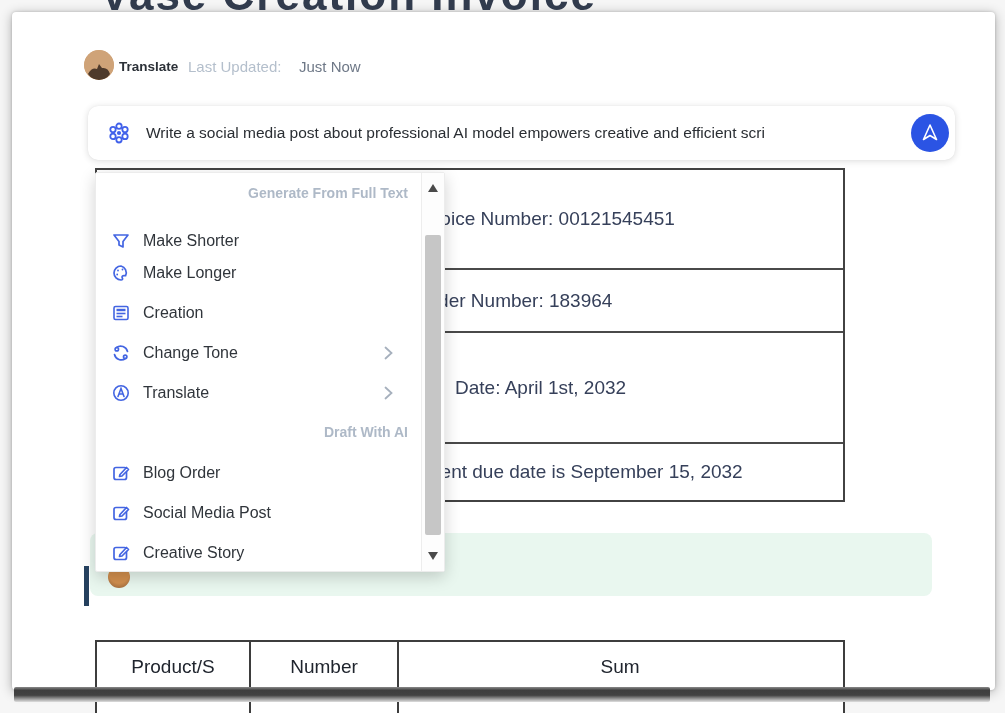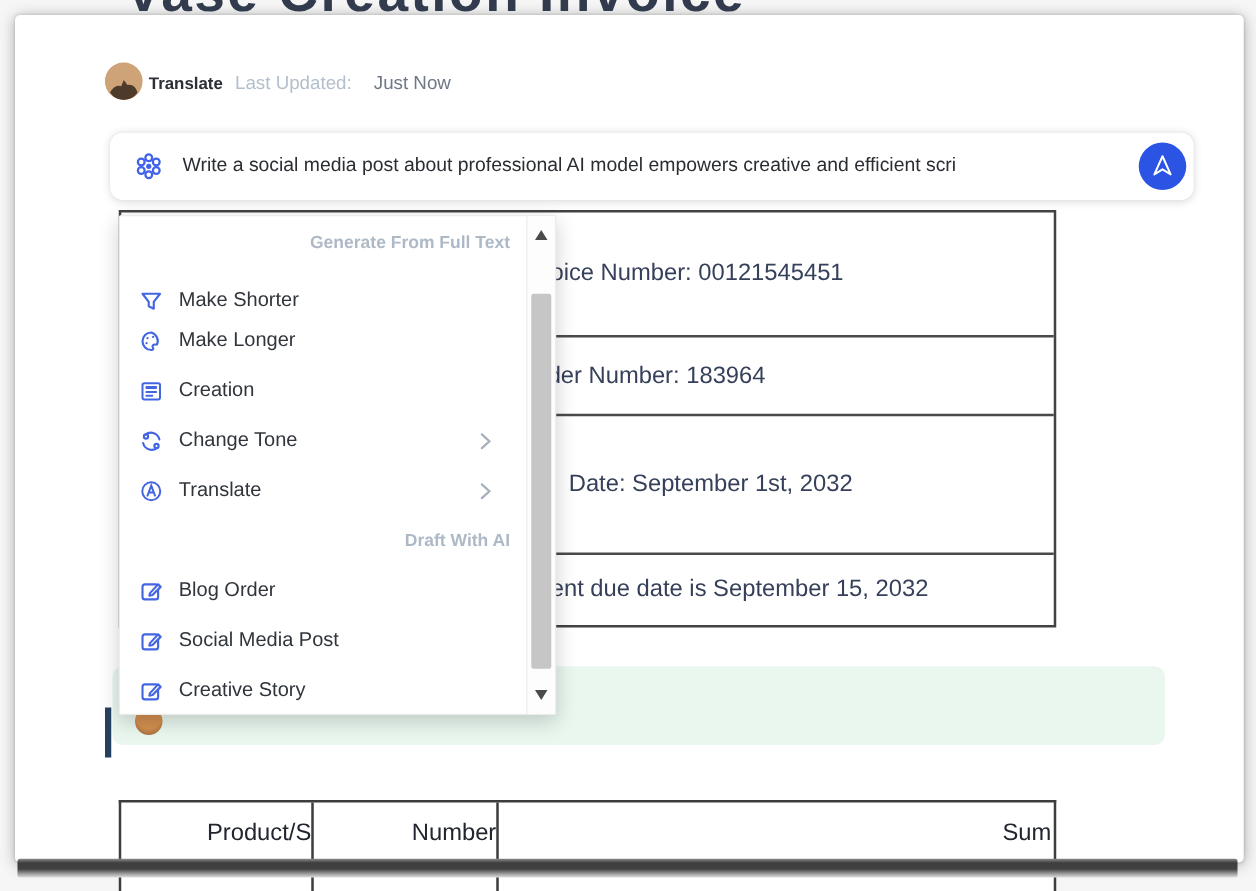--- a/index.html
+++ b/index.html
@@ -66,21 +66,21 @@
   }
   .caret-bar { position:absolute; left:84px; top:566px; width:5px; height:40px; background:#25405e; z-index:6; }
   
   .items-table {
     position:absolute; left:95px; top:640px; width:750px; height:73px; z-index:1;
     border:2px solid #3d3d3d; border-bottom:none; background:#fff; display:flex;
   }
   .items-col { position:relative; height:100%; border-right:2px solid #3d3d3d; }
   .items-col:last-child { border-right:none; }
   .items-col span {
-    position:absolute; left:0; right:0; top:14px; text-align:right;
+    position:absolute; left:0; right:0; top:14px; text-align:center;
     font-size:19px; color:#20252e; white-space:nowrap; overflow:hidden;
   }
   
   .bottom-band {
     position:absolute; left:14px; top:687px; width:976px; height:15px; z-index:7;
     background:linear-gradient(to bottom,#8a8a8a 0%,#3e3e3e 22%,#424242 55%,#9c9c9c 80%,#dedede 100%);
     border-radius:2px;
   }
   
   .ai-menu {
@@ -128,21 +128,21 @@
   <div class="updated-value">Just Now</div>
 
   <div class="inv-table">
     <div class="inv-row" style="height:100px">
       <span style="left:318px">Invoice Number: 00121545451</span>
     </div>
     <div class="inv-row" style="height:63px">
       <span style="left:320px">Order Number: 183964</span>
     </div>
     <div class="inv-row" style="height:111px">
-      <span style="left:358px">Date: September 1st, 2032</span>
+      <span style="left:358px">Date: April 1st, 2032</span>
     </div>
     <div class="inv-row" style="height:56px">
       <span style="left:295px">Payment due date is September 15, 2032</span>
     </div>
   </div>
 
   <div class="green-row">
     <div class="mini-avatar"></div>
   </div>
   <div class="caret-bar"></div>

